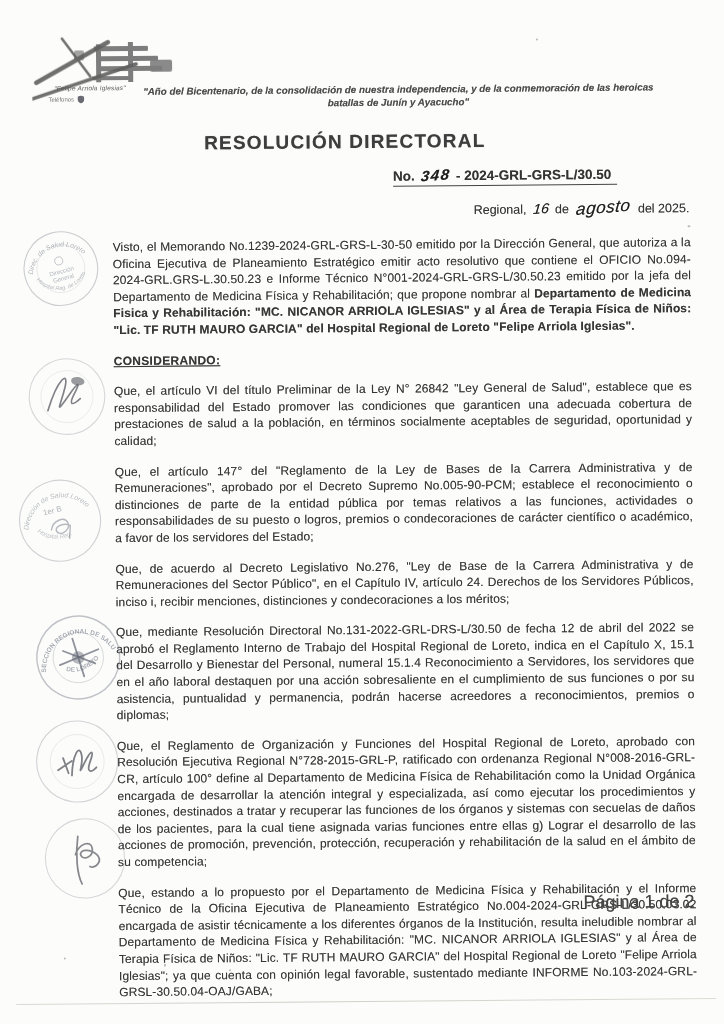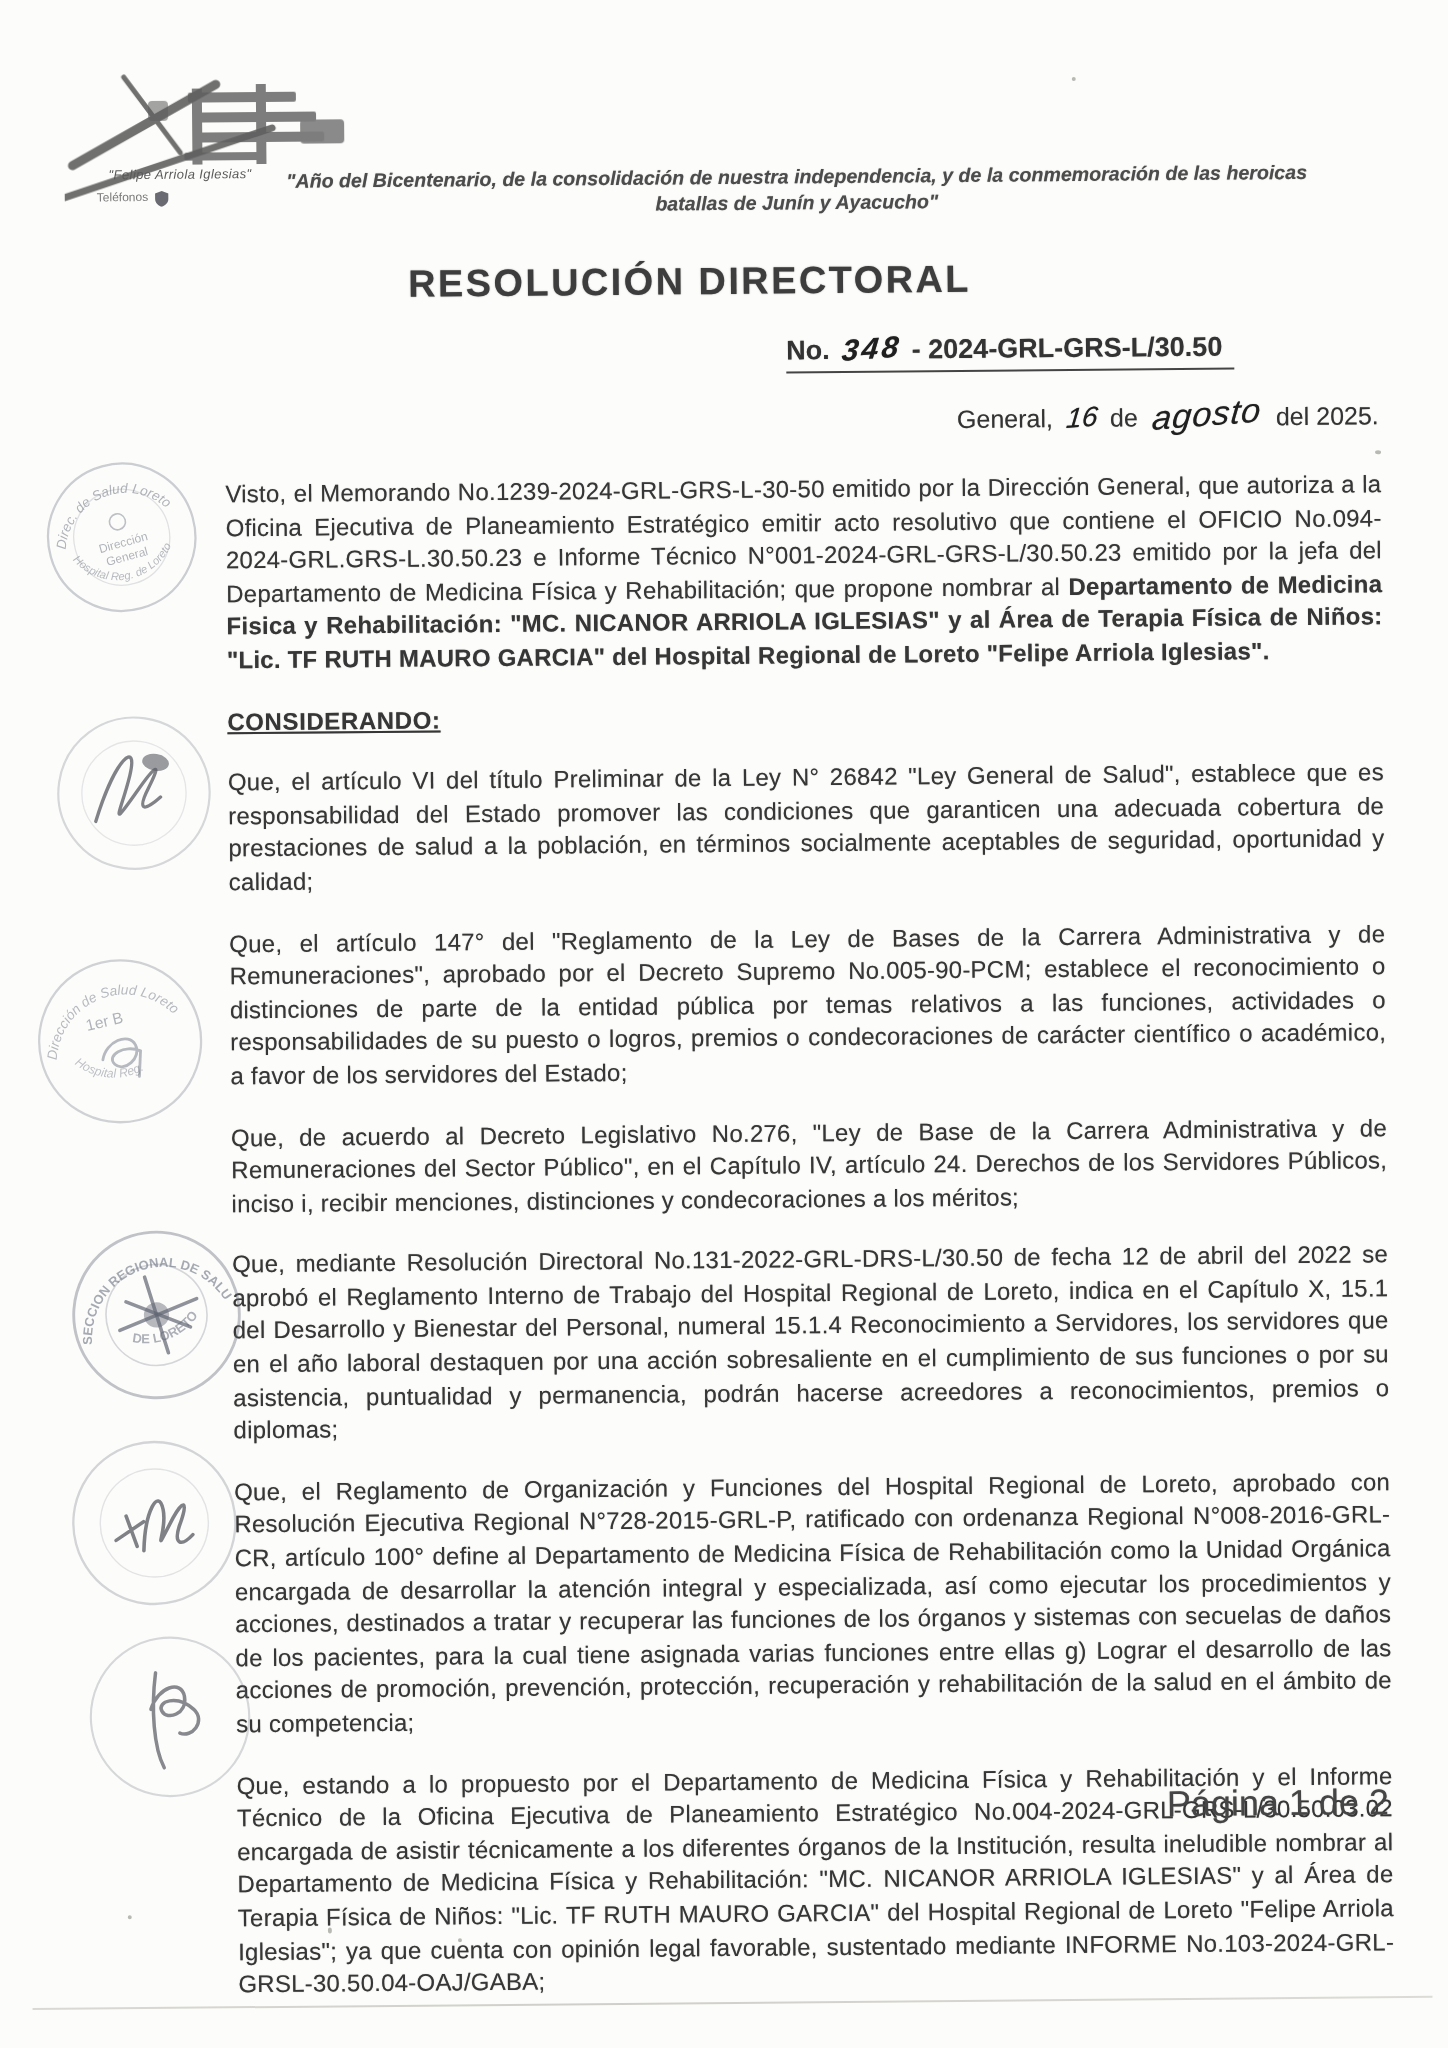--- a/index.html
+++ b/index.html
@@ -122,21 +122,21 @@
 
     <div class="title">RESOLUCIÓN DIRECTORAL</div>
 
     <div class="resnum">
       <span>No.</span>
       <span class="hw hw-num">348</span>
       <span>- 2024-GRL-GRS-L/30.50</span>
     </div>
 
     <div class="dateline">
-      <span>General,</span>
+      <span>Regional,</span>
       <span class="hw hw-day">16</span>
       <span>de</span>
       <span class="hw hw-month">agosto</span>
       <span>del 2025.</span>
     </div>
 
     <div class="bodytext">
       <p><span>Visto, el Memorando No.1239-2024-GRL-GRS-L-30-50 emitido por la Dirección General, que autoriza a la Oficina Ejecutiva de Planeamiento Estratégico emitir acto resolutivo que contiene el OFICIO No.094-2024-GRL.GRS-L.30.50.23 e Informe Técnico N°001-2024-GRL-GRS-L/30.50.23 emitido por la jefa del Departamento de Medicina Física y Rehabilitación; que propone nombrar al </span><b>Departamento de Medicina Fisica y Rehabilitación: "MC. NICANOR ARRIOLA IGLESIAS" y al Área de Terapia Física de Niños: "Lic. TF RUTH MAURO GARCIA" del Hospital Regional de Loreto "Felipe Arriola Iglesias".</b></p>
       <p class="heading">CONSIDERANDO:</p>
       <p>Que, el artículo VI del título Preliminar de la Ley N° 26842 "Ley General de Salud", establece que es responsabilidad del Estado promover las condiciones que garanticen una adecuada cobertura de prestaciones de salud a la población, en términos socialmente aceptables de seguridad, oportunidad y calidad;</p>

